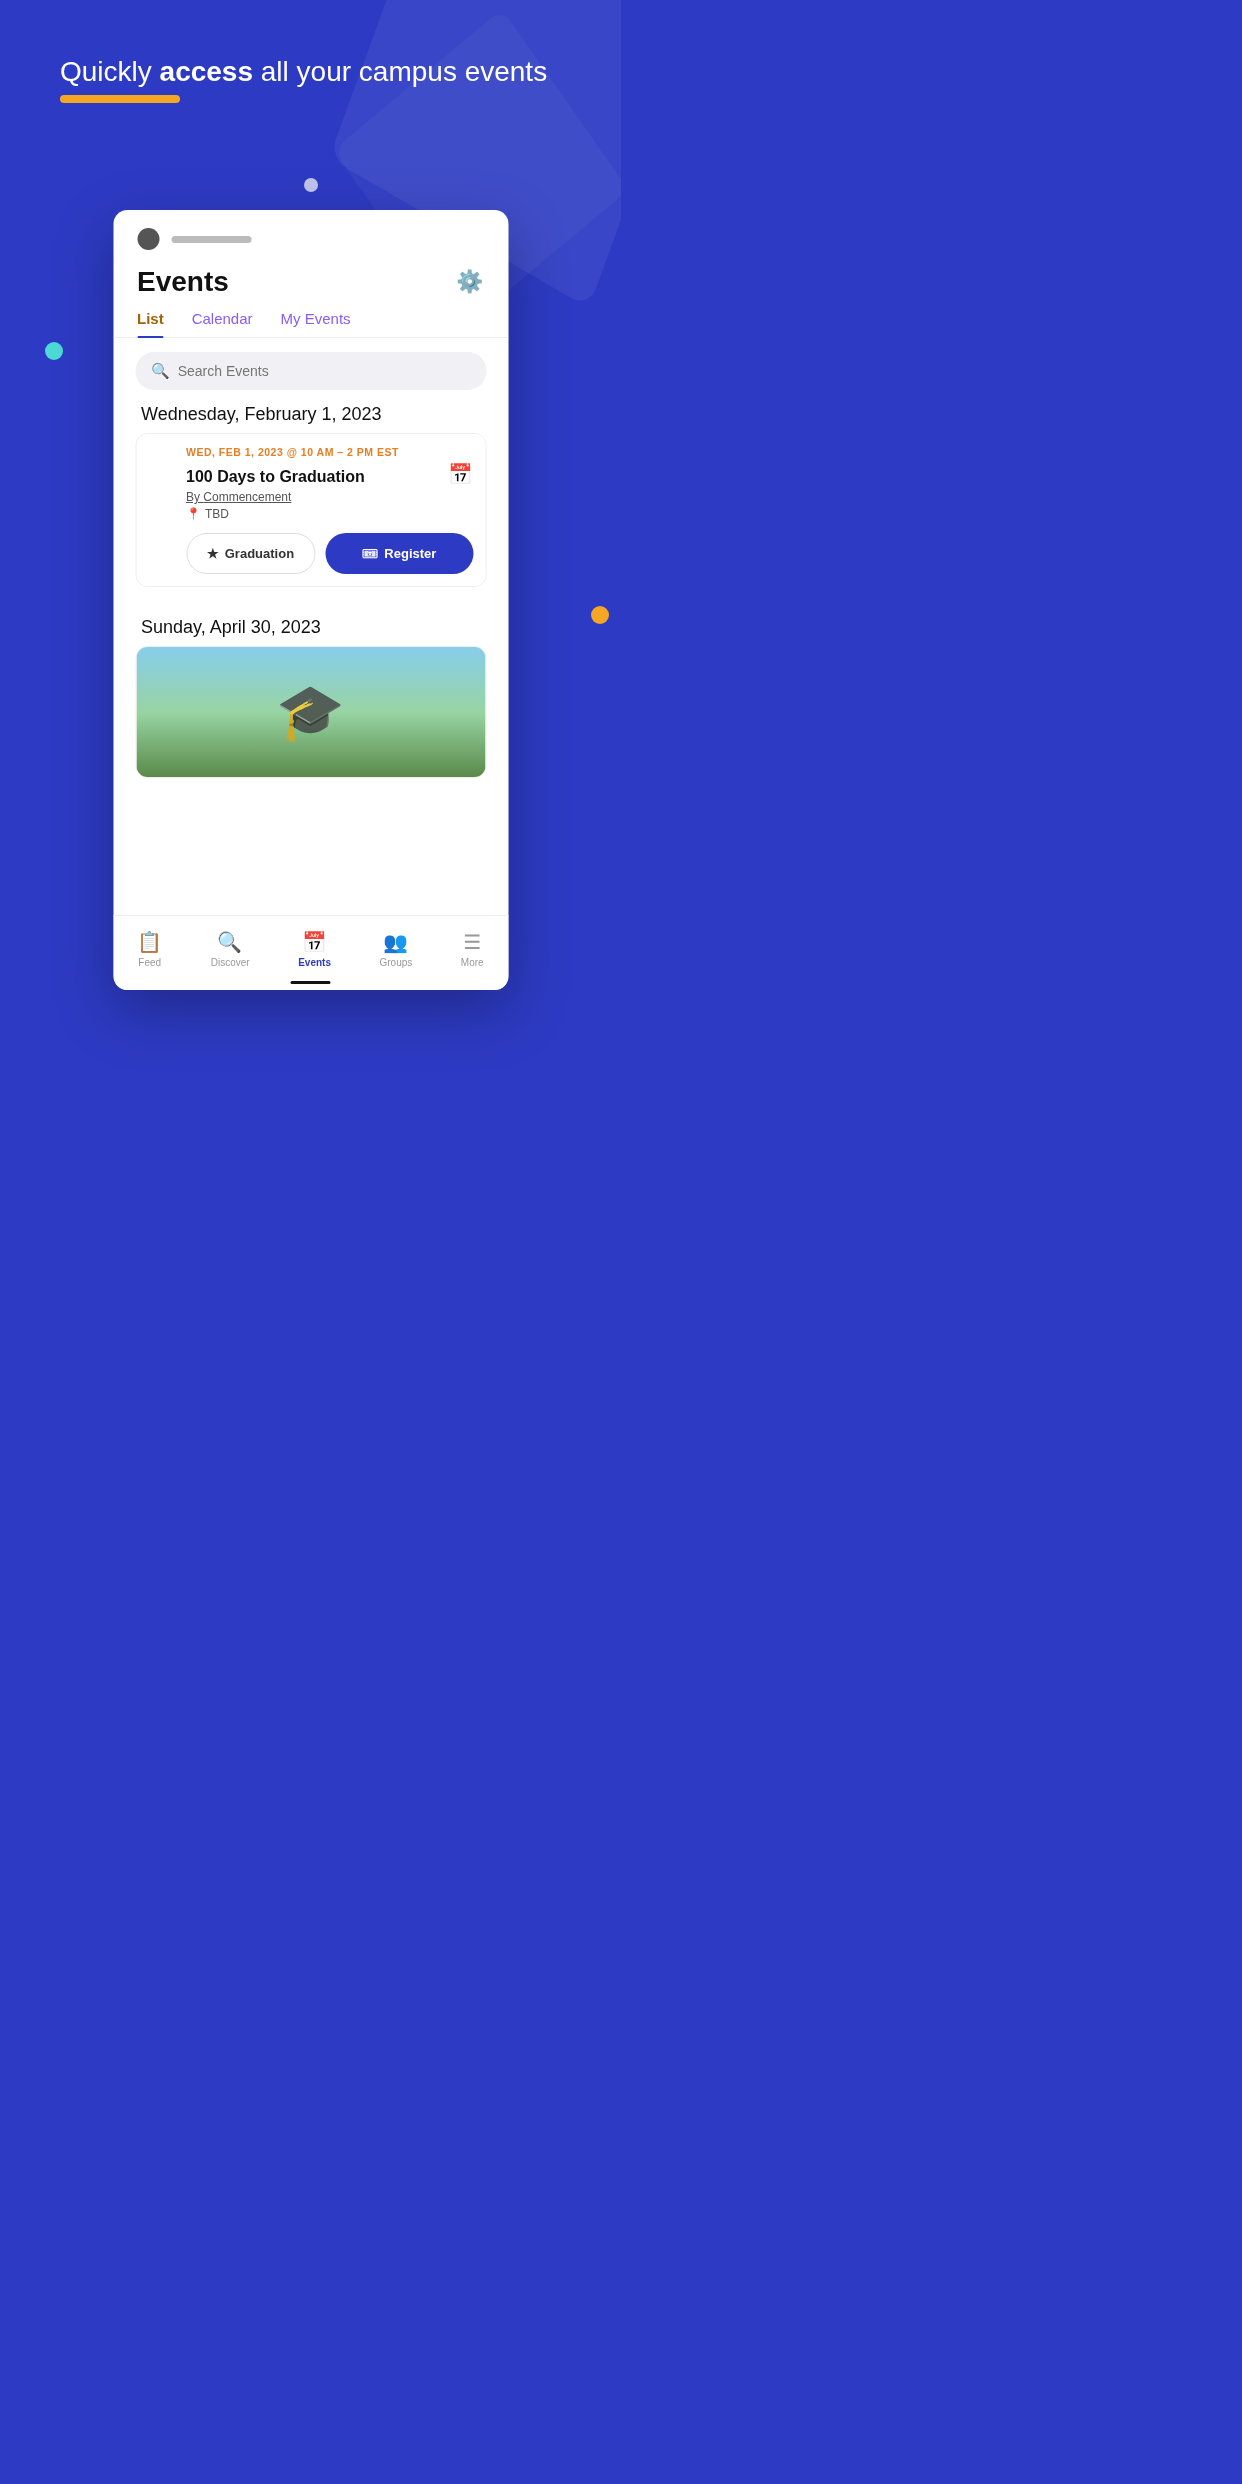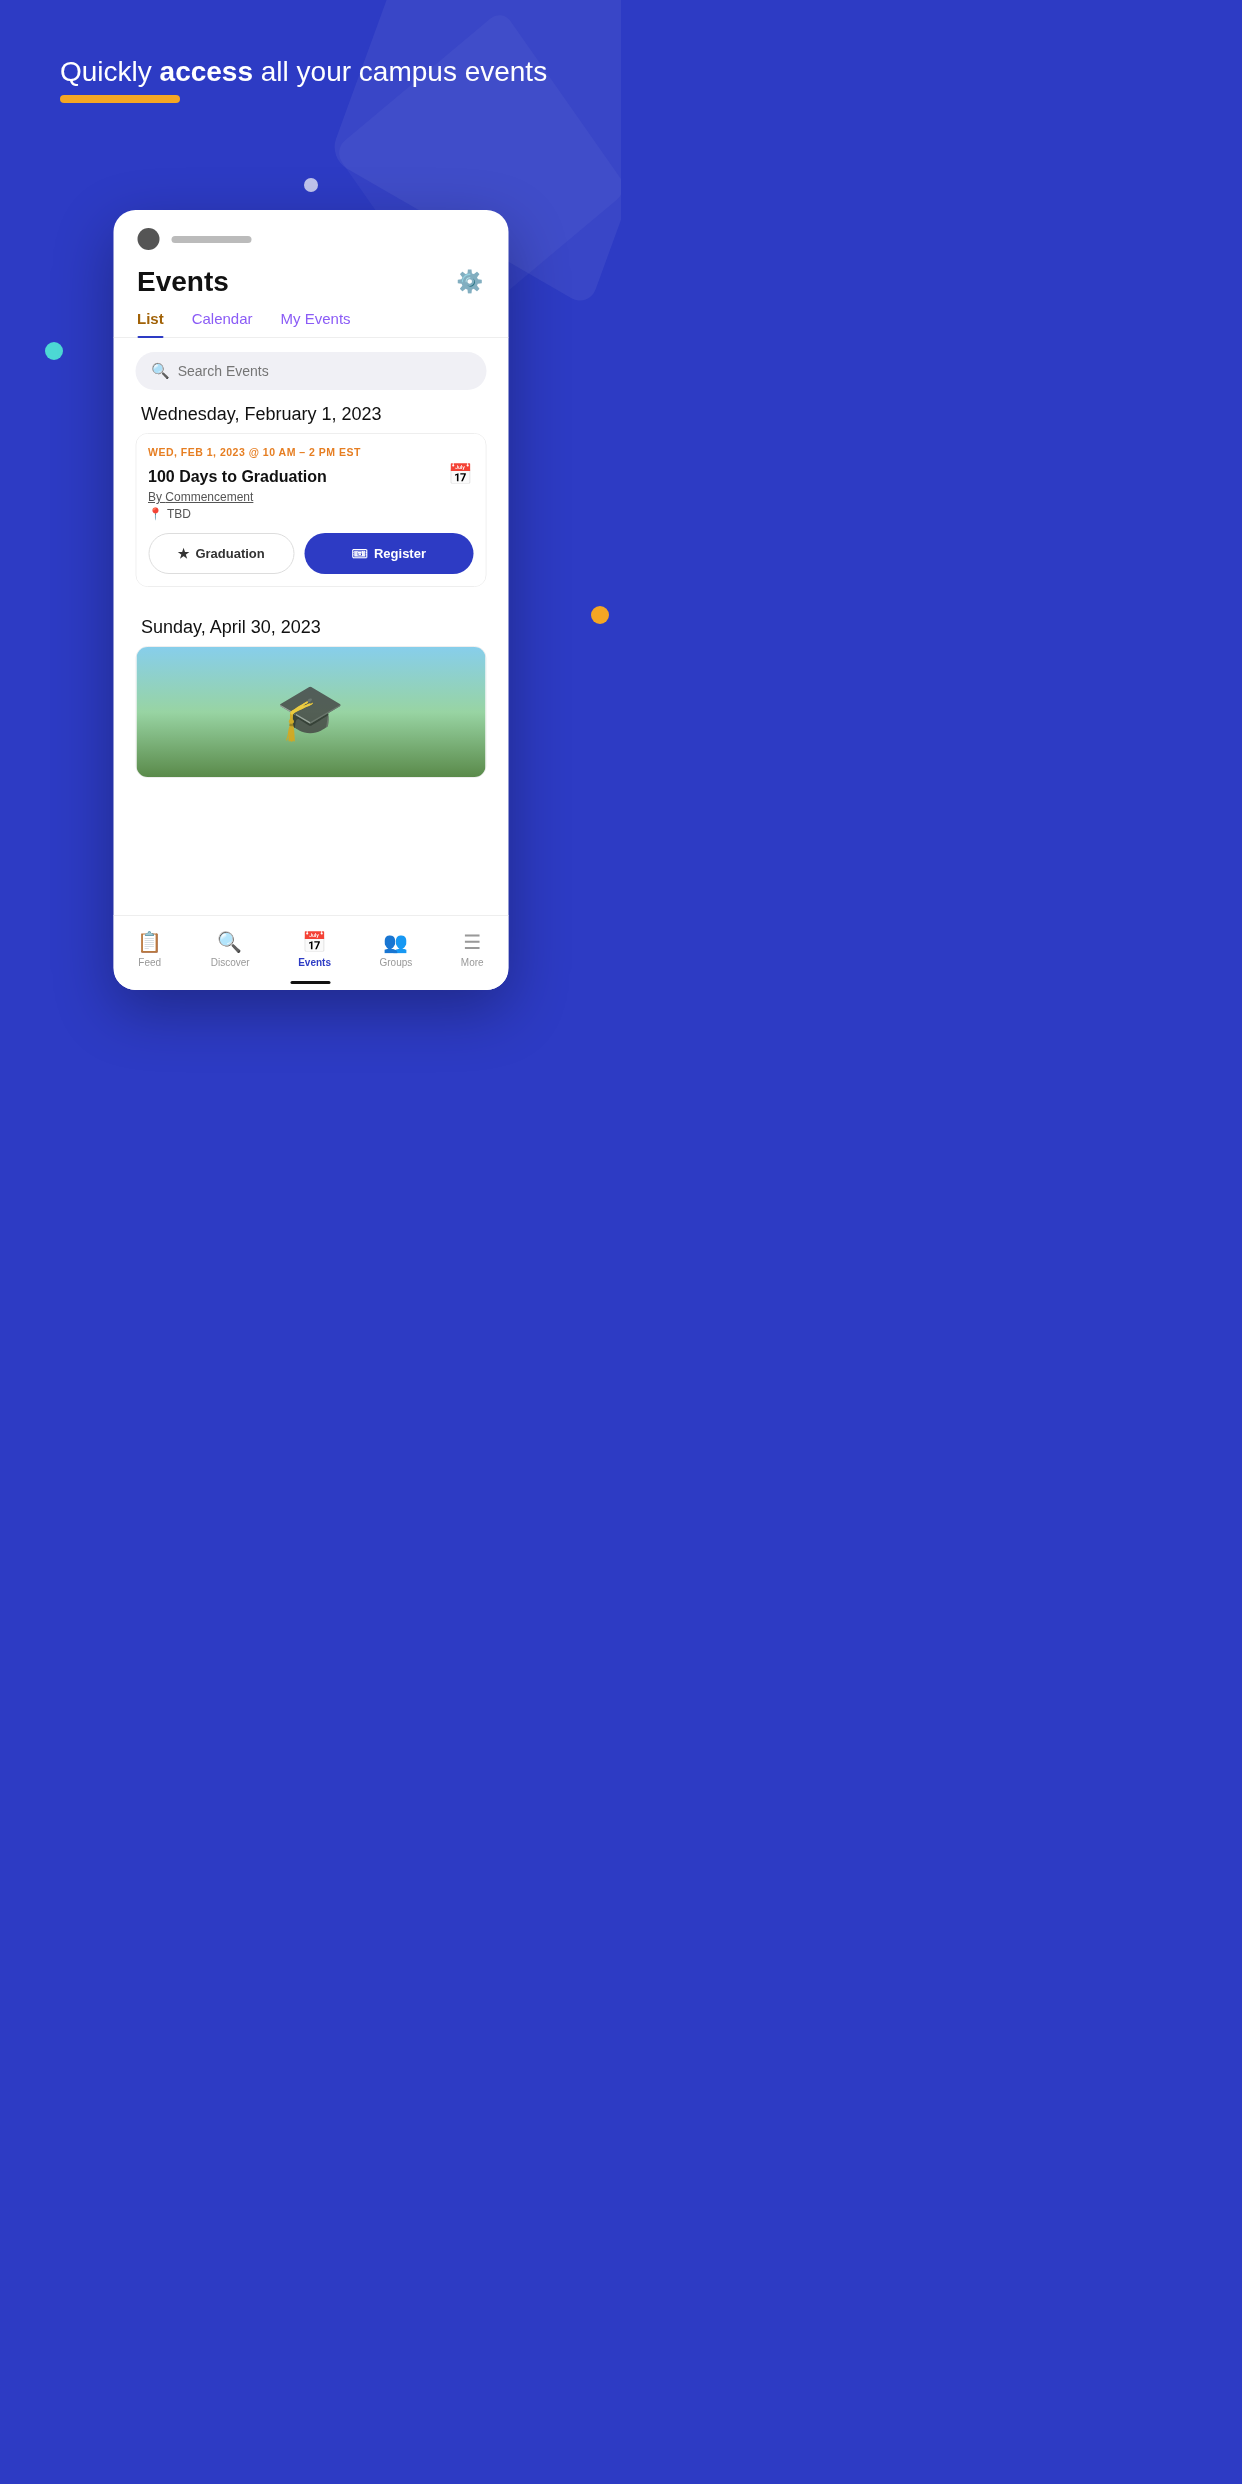--- a/index.html
+++ b/index.html
@@ -109,21 +109,21 @@
       left: 50%;
       transform: translateX(-50%);
       width: 395px;
       height: 780px;
     }
 
     .phone {
       width: 100%;
       height: 100%;
       background: white;
-      border-radius: 22px;
+      border-radius: 14px;
       overflow: hidden;
       position: relative;
       box-shadow: 0 20px 60px rgba(0,0,0,0.3);
     }
 
     
     .phone-top {
       display: flex;
       align-items: center;
       padding: 18px 24px 8px;
@@ -291,20 +291,21 @@
       border-radius: 20px;
       padding: 4px 12px;
       font-size: 11px;
       font-weight: 600;
       color: #333;
     }
 
     .event-info {
       padding: 12px;
       background: white;
+      margin-left: 38px;
     }
 
     .event-date {
       font-size: 10.5px;
       font-weight: 700;
       color: #e67e22;
       letter-spacing: 0.5px;
       text-transform: uppercase;
       margin-bottom: 4px;
     }

